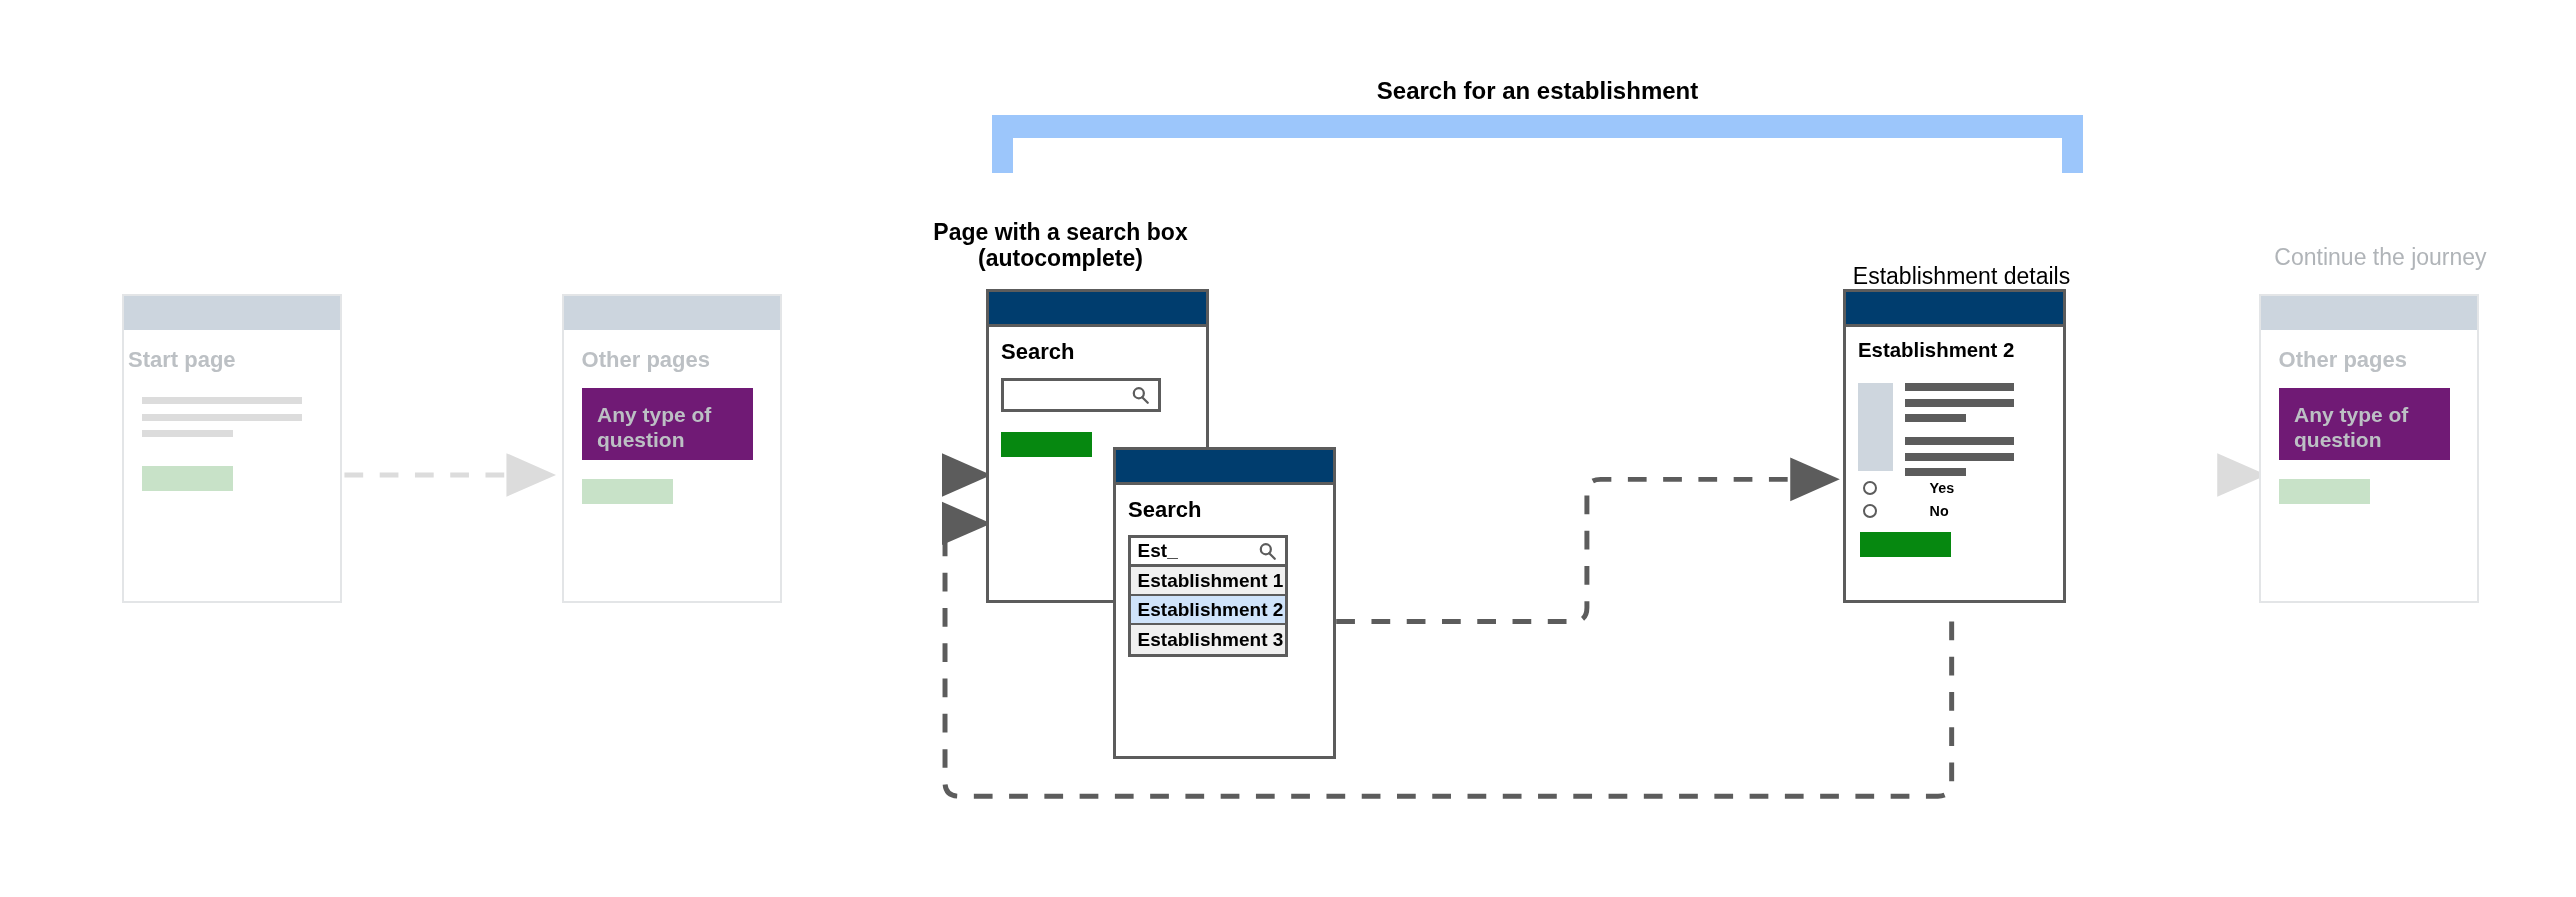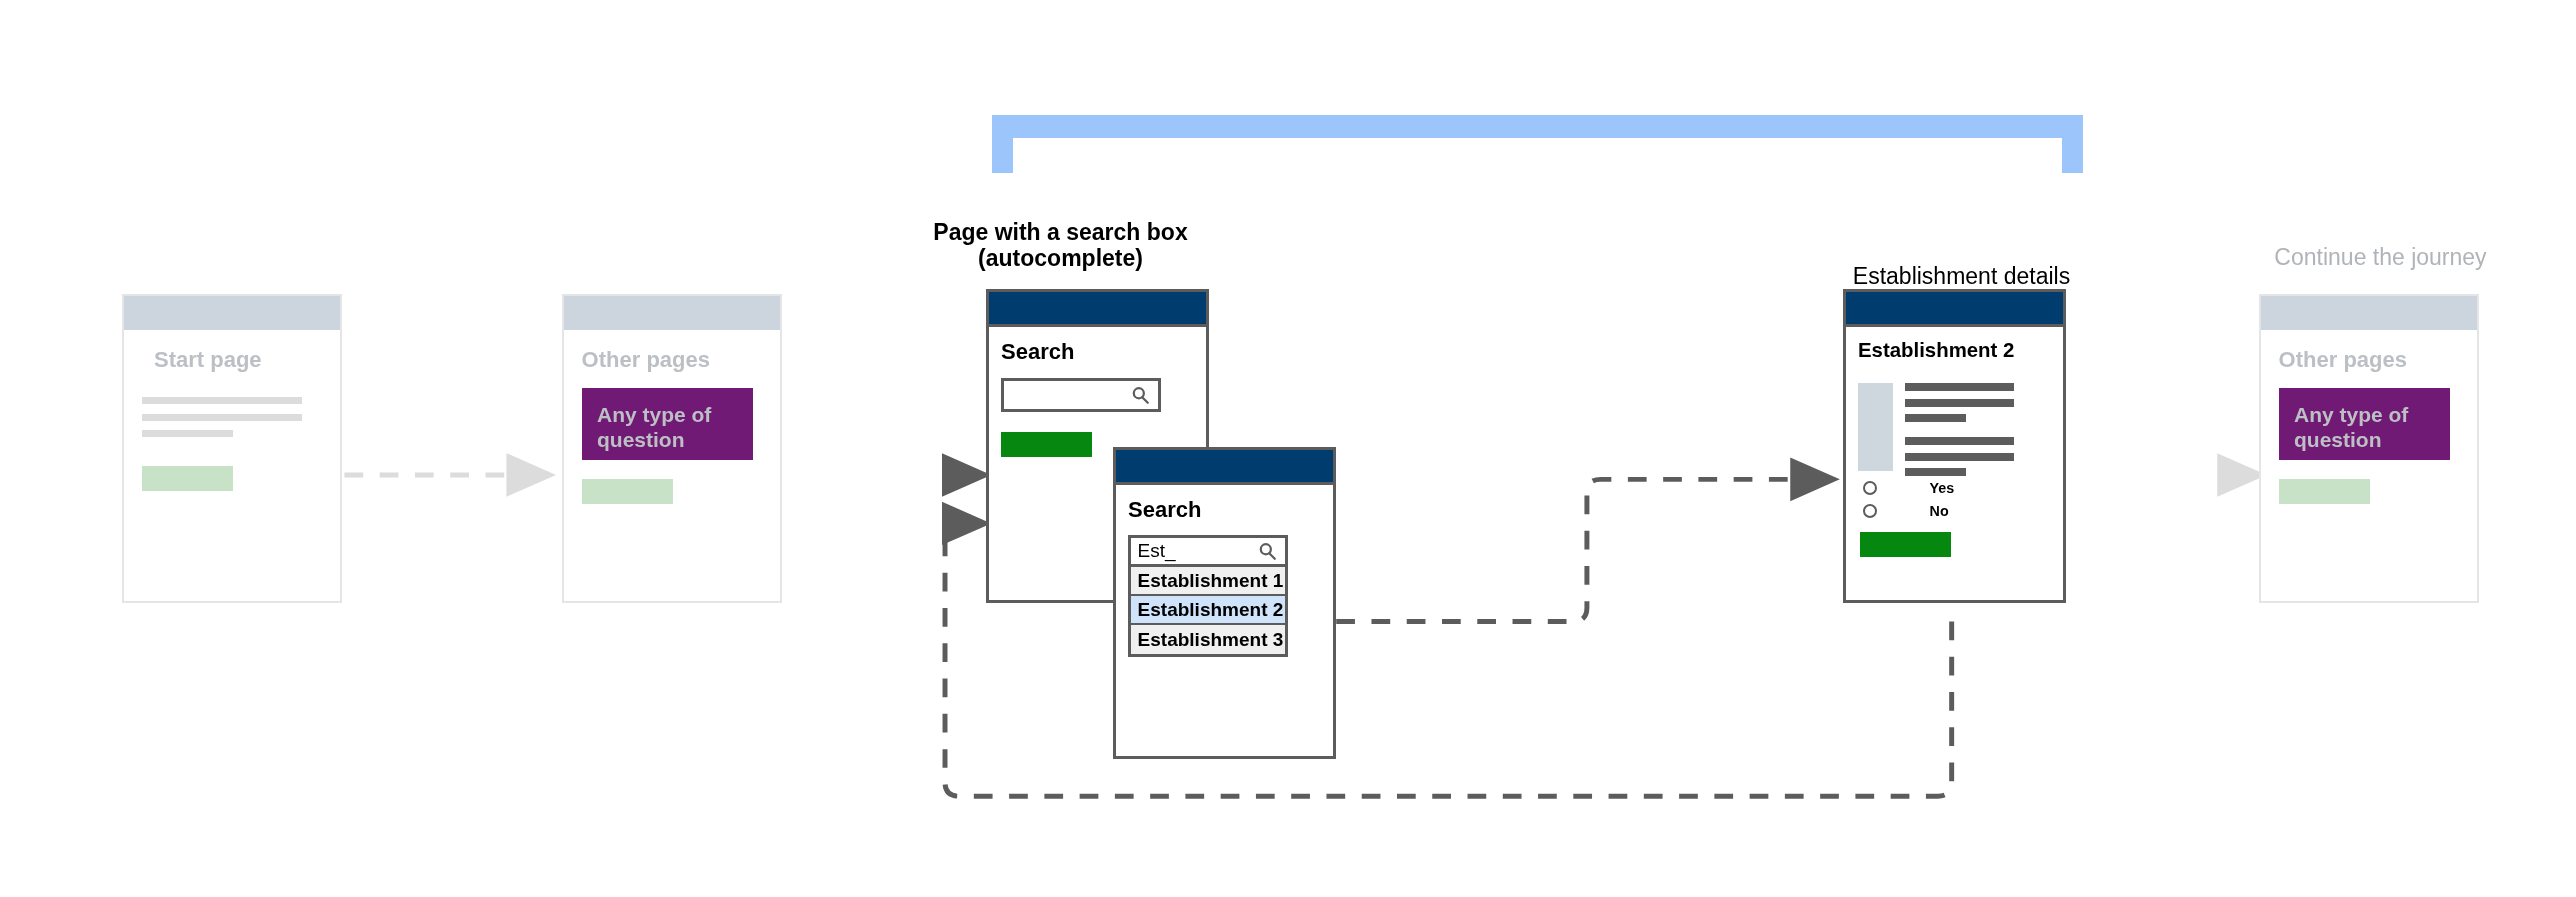--- a/index.html
+++ b/index.html
@@ -50,21 +50,21 @@
 
   
   .qbox{background:#701a75;box-sizing:border-box;}
   .qbox .qlabel{font-weight:bold;font-size:21px;color:#bcc0c4;line-height:1.18;}
 
   
   .sinput{
     box-sizing:border-box;border:3.3px solid #5c5c5c;background:#fff;
     display:flex;align-items:center;
   }
-  .sinput .txt{font-weight:normal;font-size:19px;color:#000;padding-left:6.6px;flex:1;}
+  .sinput .txt{font-weight:bold;font-size:19px;color:#000;padding-left:6.6px;flex:1;}
   .sinput .mag{margin-right:7.7px;display:flex;}
 
   
   .aclist{box-sizing:border-box;border:3.3px solid #5c5c5c;border-top:none;}
   .acitem{
     box-sizing:border-box;background:#f0f0f0;border-bottom:2.8px solid #5c5c5c;
     font-weight:bold;font-size:19px;color:#000;display:flex;align-items:center;
     padding-left:6.6px;
   }
   .acitem:last-child{border-bottom:none;}
@@ -131,32 +131,33 @@
                Q 1715,950 1740,950 L 1790,950" fill="none" stroke="#5c5c5c" stroke-width="9" stroke-dasharray="34 30" marker-end="url(#ah-dark)"></path>
     </g>
   </svg>
 
   <div style="position:absolute;left:992px;top:115px;width:1091px;height:58px;">
     <div style="position:absolute;left:0;top:0;width:100%;height:23px;background:#9cc6fb;"></div>
     <div style="position:absolute;left:0;top:0;width:21px;height:58px;background:#9cc6fb;"></div>
     <div style="position:absolute;right:0;top:0;width:21px;height:58px;background:#9cc6fb;"></div>
   </div>
 
+  <div class="section-title" style="left:992px;top:77px;width:1091px;">Search for an establishment</div>
 
   <div class="caption" style="left:906px;top:220px;width:309px;font-weight:bold;">Page with a search box
 (autocomplete)</div>
 
   <div class="caption" style="left:1752px;top:245px;width:419px;margin-top:19px;">Establishment details</div>
 
   <div class="caption muted" style="left:2160px;top:245px;width:441px;">Continue the journey</div>
 
   <div class="card ghost" style="left:122px;top:294px;width:220px;height:309px;">
     <div class="bar"></div>
     <div class="body" style="height:100%;">
-      <div class="card-title" style="position:absolute;left:30px;top:16.5px;">Start page</div>
+      <div class="card-title" style="position:absolute;left:4px;top:16.5px;">Start page</div>
       <div class="sk" style="position:absolute;left:17.6px;top:67px;width:160px;"></div>
       <div class="sk" style="position:absolute;left:17.6px;top:84px;width:160px;"></div>
       <div class="sk" style="position:absolute;left:17.6px;top:100px;width:91px;"></div>
       <div class="btn-green ghost" style="position:absolute;left:17.6px;top:136px;width:91px;height:25px;"></div>
     </div>
   </div>
 
   <div class="card ghost" style="left:562px;top:294px;width:220px;height:309px;">
     <div class="bar"></div>
     <div class="body" style="height:100%;">

